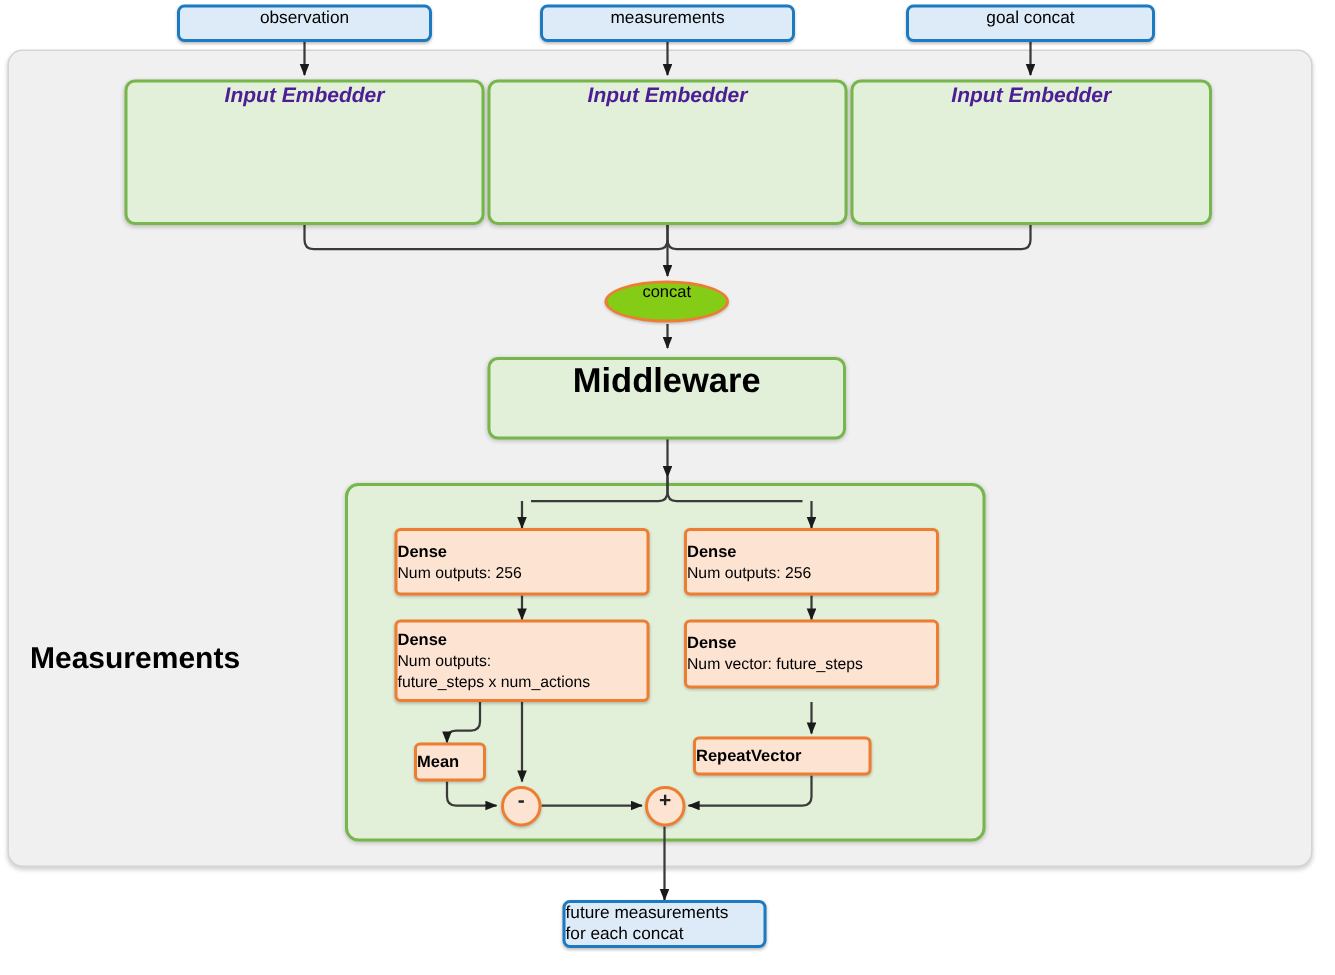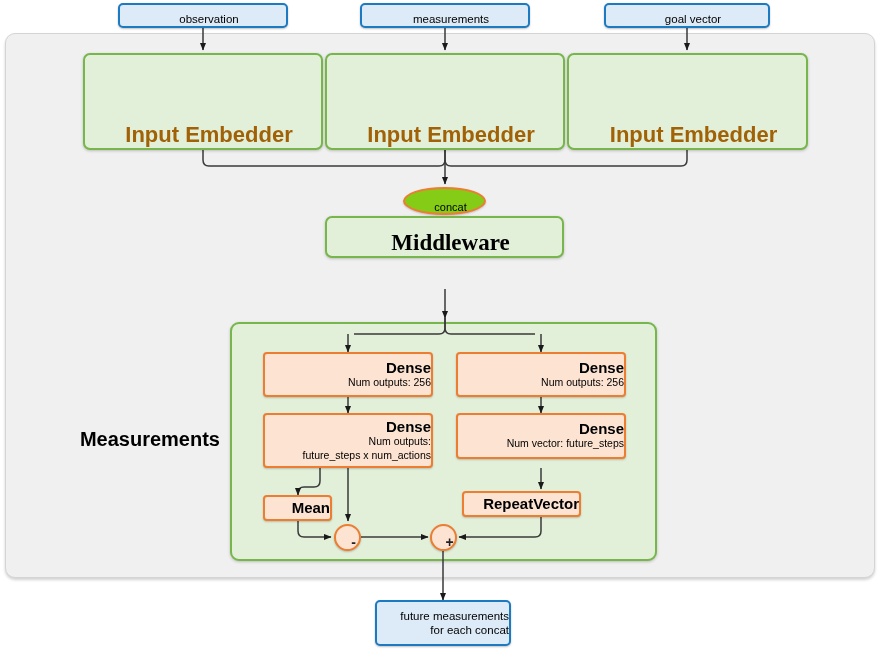--- a/index.html
+++ b/index.html
@@ -7,21 +7,21 @@
   body{
     width:890px;height:650px;
     background:#ffffff;
     font-family:"Liberation Sans", sans-serif;
     overflow:hidden;
   }
   #stage{position:relative;width:890px;height:650px;}
 
   svg#wires{position:absolute;left:0;top:0;width:890px;height:650px;pointer-events:none;}
 
-  .node{position:absolute;box-sizing:border-box;display:flex;align-items:flex-end;justify-content:center;text-align:center;padding-left:12px;}
+  .node{position:absolute;box-sizing:border-box;display:flex;align-items:flex-start;justify-content:center;text-align:center;}
 
   
   .outer-panel{
     left:5px;top:33px;width:870px;height:545px;
     background:#f0f0f0;
     border:1px solid #d4d4d4;
     border-radius:10px;
     box-shadow:0 2px 3px rgba(0,0,0,0.18);
   }
 
@@ -36,21 +36,21 @@
     box-shadow:0 1px 2px rgba(0,0,0,0.25);
   }
 
   
   .green-box{
     background:#e2efd9;
     border:2px solid #76b64a;
     border-radius:7px;
     box-shadow:0 1px 3px rgba(0,0,0,0.22);
   }
-  .embedder{font-size:22px;font-weight:bold;color:#a16207;letter-spacing:0px;}
+  .embedder{font-size:14px;font-weight:bold;color:#4c1d95;letter-spacing:0px;font-style:italic;}
   .middleware{font-size:23px;font-weight:bold;color:#000;}
 
   
   .head-box{
     left:230px;top:322px;width:427px;height:239px;
     background:#e2efd9;
     border:2px solid #76b64a;
     border-radius:9px;
     box-shadow:0 1px 3px rgba(0,0,0,0.22);
   }
@@ -65,21 +65,21 @@
   .dense{
     background:#fce3d2;
     border:2px solid #ed7d31;
     border-radius:4px;
     font-size:10.5px;
     line-height:14px;
     color:#000;
     flex-direction:column;
     box-shadow:0 1px 2px rgba(0,0,0,0.2);
   }
-  .dense .t{font-weight:bold;font-size:15px;margin-left:43px;}
+  .dense .t{font-weight:bold;font-size:11px;}
 
   
   .concat{
     left:403px;top:187px;width:83px;height:28px;
     background:#84cc16;
     border:2px solid #ed7d31;
     border-radius:50%;
     font-size:11px;color:#000;
     box-shadow:0 1px 2px rgba(0,0,0,0.2);
   }
@@ -152,38 +152,38 @@
     </g>
   </svg>
 
   <div class="node io-box" style="left:118px;top:3px;width:170px;height:25px;">
     <span>observation</span>
   </div>
   <div class="node io-box" style="left:360px;top:3px;width:170px;height:25px;">
     <span>measurements</span>
   </div>
   <div class="node io-box" style="left:604px;top:3px;width:166px;height:25px;">
-    <span>goal vector</span>
+    <span>goal concat</span>
   </div>
 
   <div class="node green-box embedder" style="left:83px;top:53px;width:240px;height:97px;">
     <span>Input Embedder</span>
   </div>
   <div class="node green-box embedder" style="left:325px;top:53px;width:240px;height:97px;">
     <span>Input Embedder</span>
   </div>
   <div class="node green-box embedder" style="left:567px;top:53px;width:241px;height:97px;">
     <span>Input Embedder</span>
   </div>
 
   <div class="node concat">
     <span>concat</span>
   </div>
 
-  <div class="node green-box middleware" style="left:325px;top:216px;width:239px;height:42px;font-family:Liberation Serif, serif;">
+  <div class="node green-box middleware" style="left:325px;top:238px;width:239px;height:55px;">
     <span>Middleware</span>
   </div>
 
   <div class="node head-label">
     <span>Measurements</span>
   </div>
 
   <div class="node dense" style="left:263px;top:352px;width:170px;height:45px;">
     <span class="t">Dense</span>
     <span>Num outputs: 256</span>
@@ -196,33 +196,33 @@
 
   <div class="node dense" style="left:456px;top:352px;width:170px;height:45px;">
     <span class="t">Dense</span>
     <span>Num outputs: 256</span>
   </div>
   <div class="node dense" style="left:456px;top:413px;width:170px;height:46px;">
     <span class="t">Dense</span>
     <span>Num vector: future_steps</span>
   </div>
 
-  <div class="node dense" style="left:263px;top:495px;width:69px;height:26px;">
+  <div class="node dense" style="left:276px;top:495px;width:48px;height:26px;">
     <span class="t">Mean</span>
   </div>
 
   <div class="node dense" style="left:462px;top:491px;width:119px;height:26px;">
     <span class="t">RepeatVector</span>
   </div>
 
   <div class="node op" style="left:334px;top:524px;">
     <span>-</span>
   </div>
   <div class="node op" style="left:430px;top:524px;">
     <span>+</span>
   </div>
 
-  <div class="node io-box" style="left:375px;top:600px;width:136px;height:46px;flex-direction:column;">
+  <div class="node io-box" style="left:375px;top:600px;width:136px;height:32px;flex-direction:column;">
     <span>future measurements</span>
     <span>for each concat</span>
   </div>
 
 </div>
 
 </body></html>

